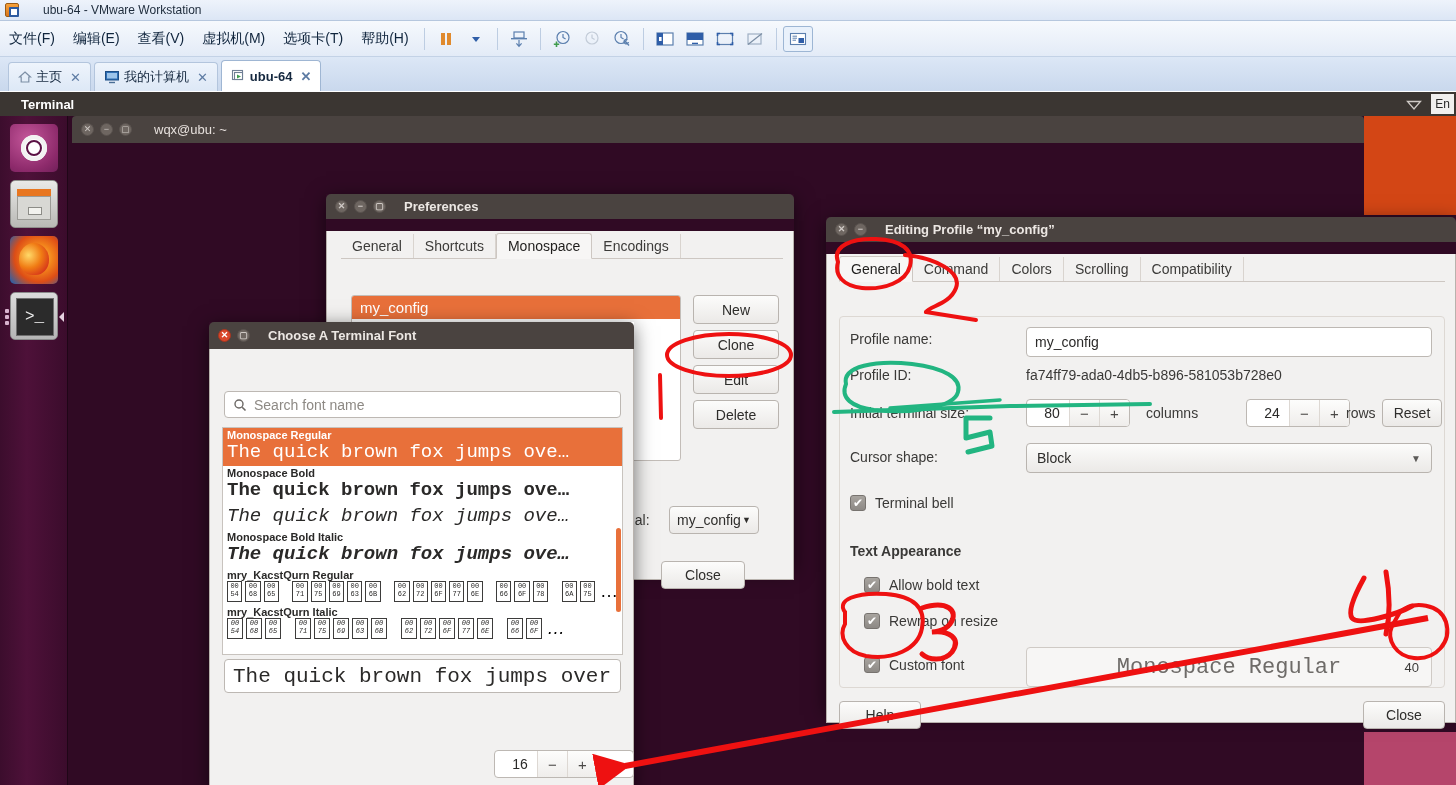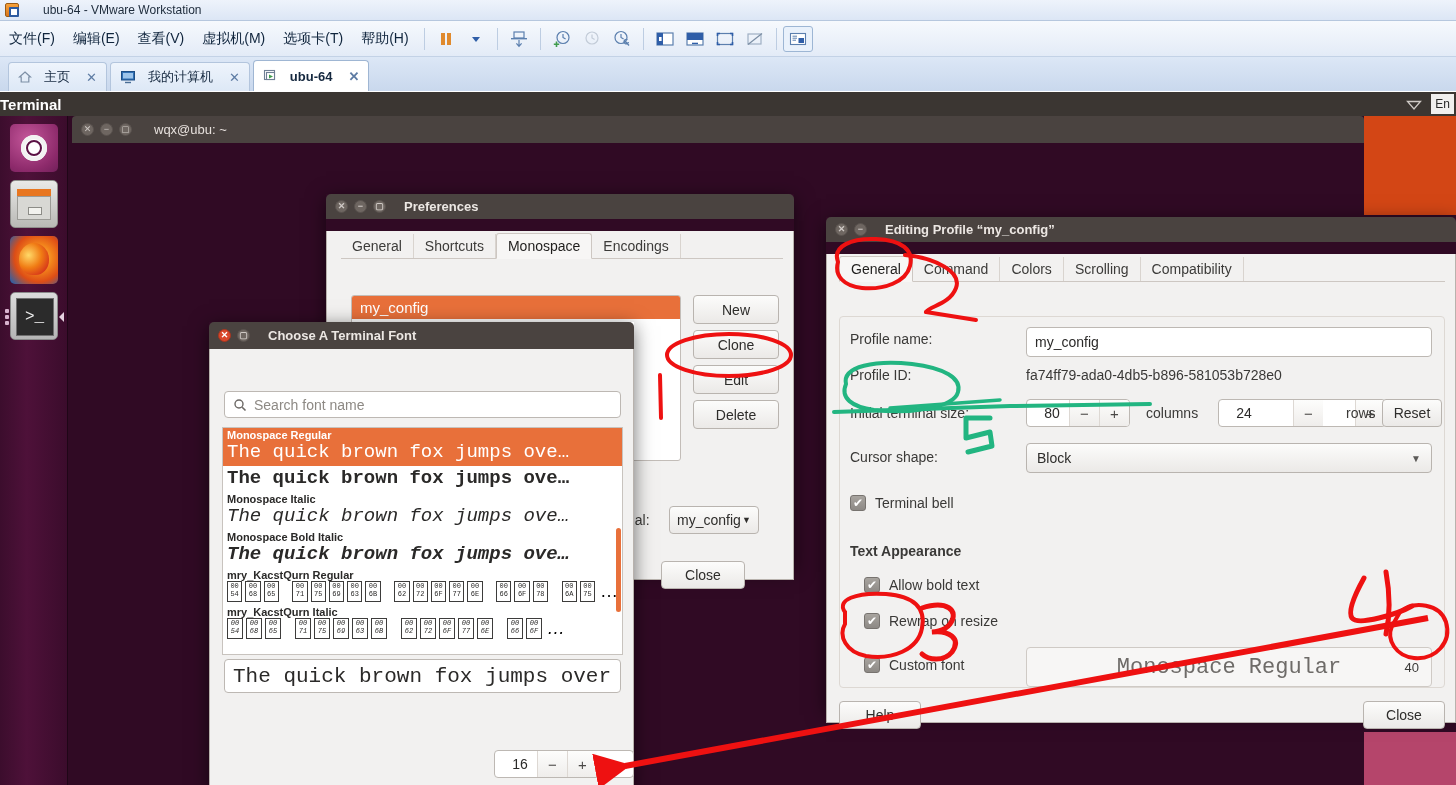--- a/index.html
+++ b/index.html
@@ -47,42 +47,42 @@
   }
   .vm-tool.boxed{ border:1px solid #9db6d4; background:#e9f1fb; }
 
   #vmware-tabbar{
     position:absolute; left:0; top:57px; width:1456px; height:35px;
     background:linear-gradient(#dce7f6,#c9d8ed);
     border-bottom:1px solid #fff;
     display:flex; align-items:flex-end; padding-left:8px;
   }
   .vm-tab{
-    height:29px; display:flex; align-items:center; gap:12px;
+    height:29px; display:flex; align-items:center; gap:4px;
     padding:0 9px; font-size:13px; color:#15283f;
     background:linear-gradient(#eef4fc,#dde8f6);
     border:1px solid #b3c5dd; border-bottom:none;
     border-radius:4px 4px 0 0; margin-right:3px; cursor:default;
   }
   .vm-tab.active{
     background:#fff; border-color:#9fb6d3; font-weight:bold; height:31px;
   }
   .vm-tab-close{ color:#5d7ba3; font-size:13px; padding-left:4px; }
 
   
   #ubuntu-desktop{
     position:absolute; left:0; top:92px; width:1456px; height:693px;
     background:#300a24; overflow:hidden;
   }
   #unity-panel{
     position:absolute; left:0; top:0; width:1456px; height:24px;
     background:#3b3632; display:flex; align-items:center;
   }
   #unity-panel-title{
-    color:#fff; font-weight:bold; font-size:15px; padding-left:0;
+    color:#fff; font-weight:bold; font-size:13px; padding-left:21px;
   }
   #unity-panel-right{
     position:absolute; right:0; top:0; height:24px;
     display:flex; align-items:center; gap:8px; padding-right:2px;
   }
   #lang-indicator{
     background:#f0efee; color:#2a2a2a; font-size:12px;
     padding:1px 4px; height:20px; display:flex; align-items:center;
   }
 
@@ -562,21 +562,21 @@
 
       <div class="spin" style="position:absolute; left:186px; top:82px;">
         <span class="val">80</span>
         <span class="sbtn">−</span>
         <span class="sbtn">+</span>
       </div>
       <div class="pf-row" style="left:306px; top:88px;">
         <span class="gtk-label">columns</span>
       </div>
 
-      <div class="spin" style="position:absolute; left:378px; top:82px;gap:32px;">
+      <div class="spin" style="position:absolute; left:406px; top:82px;">
         <span class="val">24</span>
         <span class="sbtn">−</span>
         <span class="sbtn">+</span>
       </div>
       <div class="pf-row" style="left:506px; top:88px;">
         <span class="gtk-label">rows</span>
       </div>
 
       <div class="gtk-btn" style="position:absolute; left:542px; top:82px; width:60px; height:28px;">Reset</div>
 
@@ -647,24 +647,24 @@
       </svg>
       <span id="font-search-placeholder">Search font name</span>
     </div>
 
     <div id="font-list">
       <div class="font-row selected">
         <div class="font-row-name">Monospace Regular</div>
         <div class="font-row-sample">The quick brown fox jumps ove…</div>
       </div>
       <div class="font-row">
+        <div class="font-row-name">Monospace Bold</div>
         <div class="font-row-sample sample-bold">The quick brown fox jumps ove…</div>
       </div>
       <div class="font-row">
-        <div class="font-row-name">Monospace Italic</div>
         <div class="font-row-sample sample-italic">The quick brown fox jumps ove…</div>
       </div>
       <div class="font-row">
         <div class="font-row-name">Monospace Bold Italic</div>
         <div class="font-row-sample sample-bolditalic">The quick brown fox jumps ove…</div>
       </div>
       <div class="font-row">
         <div class="font-row-name">mry_KacstQurn Regular</div>
         <div class="hexbox-row">
             <span class="hexbox">

